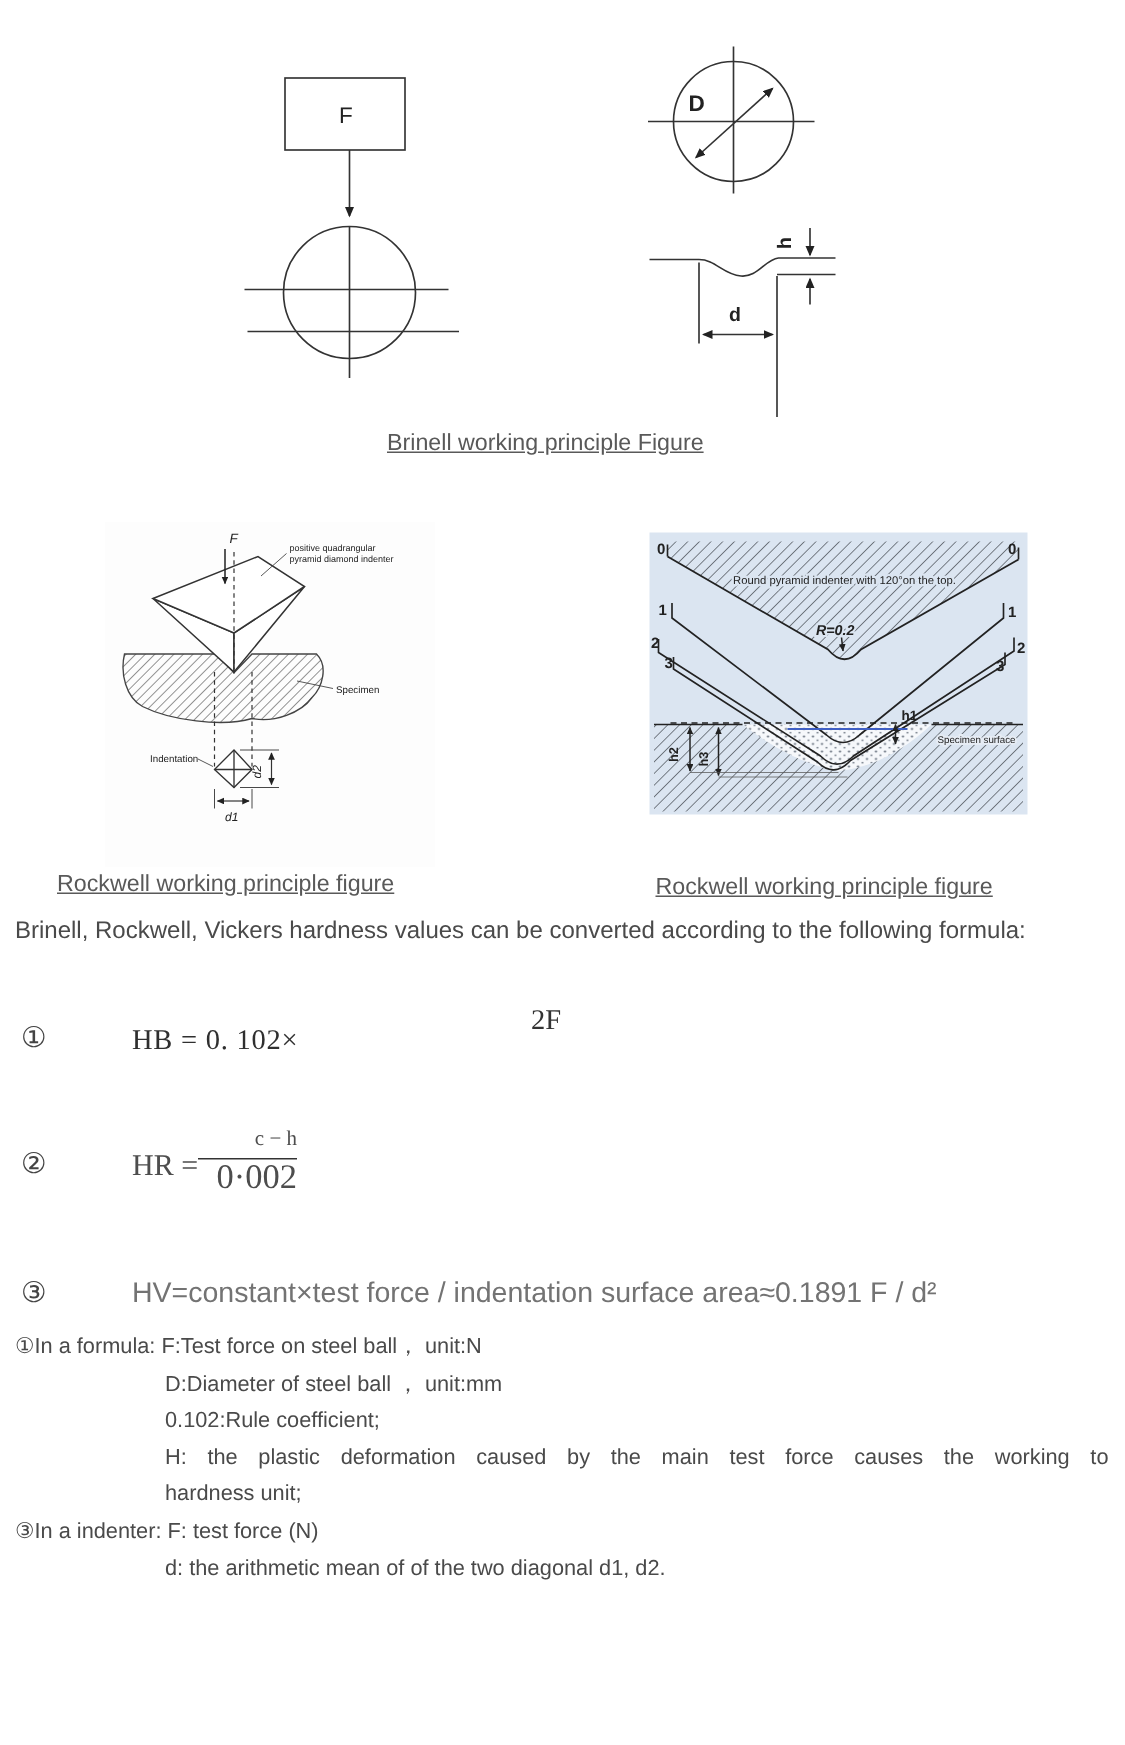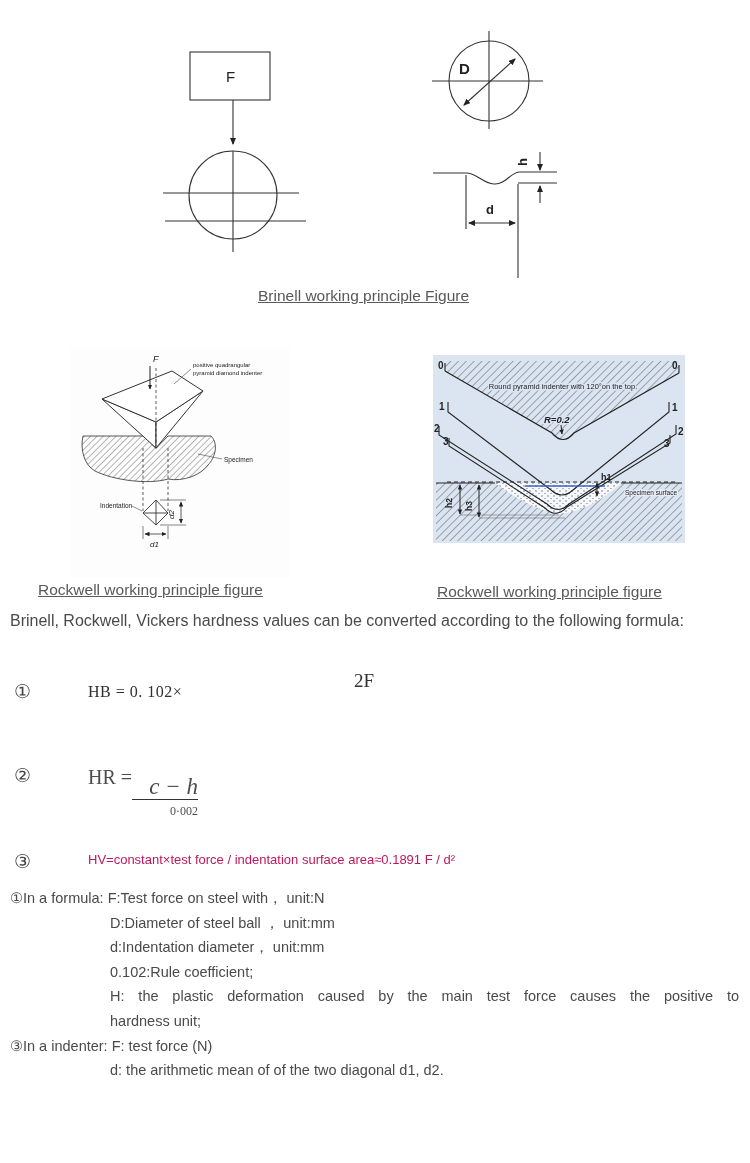--- a/index.html
+++ b/index.html
@@ -4,34 +4,34 @@
 <style>
   html,body{margin:0;padding:0;background:#fff;}
   .page{position:relative;width:750px;height:1163px;background:#fff;overflow:hidden;
         font-family:"Liberation Sans",sans-serif;color:#4a4a4a;}
   svg{position:absolute;overflow:visible;}
   .cap{position:absolute;font-size:15.5px;color:#595959;white-space:nowrap;text-decoration:underline;}
   .intro{position:absolute;left:10px;top:612px;font-size:16px;color:#4a4a4a;white-space:nowrap;}
   .formula{position:absolute;left:0;width:750px;color:#333;}
   .fnum{position:absolute;left:14px;font-size:19px;color:#444;}
   .serif{font-family:"Liberation Serif",serif;}
-  .f1-lhs{position:absolute;left:88px;top:17px;font-size:16px;letter-spacing:.5px;color:#2f2f2f;}
+  .f1-lhs{position:absolute;left:88px;top:17px;font-size:19px;letter-spacing:.5px;color:#2f2f2f;}
   .frac{position:absolute;text-align:right;}
   .f1-frac{left:214px;top:3px;width:160px;}
   .fr-num{font-size:19px;line-height:24px;}
   .fr-bar{border-top:1.6px solid #333;}
   .f1-den{font-size:17px;line-height:23px;padding-top:1px;white-space:nowrap;}
   .orad{text-decoration:overline;}
   .dsup{font-size:11px;vertical-align:6px;}
   .f2-lhs{position:absolute;left:88px;top:20px;font-size:20px;color:#4d4d4d;}
   .it{}
   .f2-frac{left:132px;top:2px;width:66px;color:#4d4d4d;}
-  .f2-num{font-size:23px;line-height:24px;font-style:italic;margin-top:27px;}
-  .f2-den{font-size:12px;line-height:23px;}
-  .f3-text{position:absolute;left:88px;top:4px;font-size:13px;color:#be185d;white-space:nowrap;}
+  .f2-num{font-size:14px;line-height:24px;}
+  .f2-den{font-size:23px;line-height:23px;}
+  .f3-text{position:absolute;left:88px;top:4px;font-size:19px;color:#737373;white-space:nowrap;}
   .notes{position:absolute;left:10px;top:886px;width:729px;font-size:14.5px;color:#4a4a4a;}
   .note-line{line-height:24.6px;}
   .note-cont{padding-left:100px;}
   .just{text-align:justify;text-align-last:justify;}
   text{font-family:"Liberation Sans",sans-serif;fill:#222;}
 </style>
 </head>
 <body>
 
 <div class="page">
@@ -203,23 +203,22 @@
       <span class="fr-bar f2-den" style="display:block">0·002</span>
     </span>
   </div>
 
   <div class="formula" style="top:848px;height:26px;">
     <span class="fnum" style="top:2px;">③</span>
     <span class="f3-text">HV=constant×test force / indentation surface area≈0.1891 F / d²</span>
   </div>
 
   <div class="notes">
-    <div class="note-line"><span>①In a formula: </span><span>F:Test force on steel with，  unit:N</span></div>
+    <div class="note-line"><span>①In a formula: </span><span>F:Test force on steel ball，  unit:N</span></div>
     <div class="note-line note-cont">D:Diameter of steel ball ，  unit:mm</div>
-    <div class="note-line note-cont">d:Indentation diameter，  unit:mm</div>
     <div class="note-line note-cont">0.102:Rule coefficient;</div>
-    <div class="note-line note-cont just">H: the plastic deformation caused by the main test force causes the positive to</div>
+    <div class="note-line note-cont just">H: the plastic deformation caused by the main test force causes the working to</div>
     <div class="note-line note-cont">hardness unit;</div>
     <div class="note-line"><span>③In a indenter: </span><span>F: test force (N)</span></div>
     <div class="note-line note-cont">d: the arithmetic mean of of the two diagonal d1, d2.</div>
   </div>
 
 </div>
 
 </body></html>

